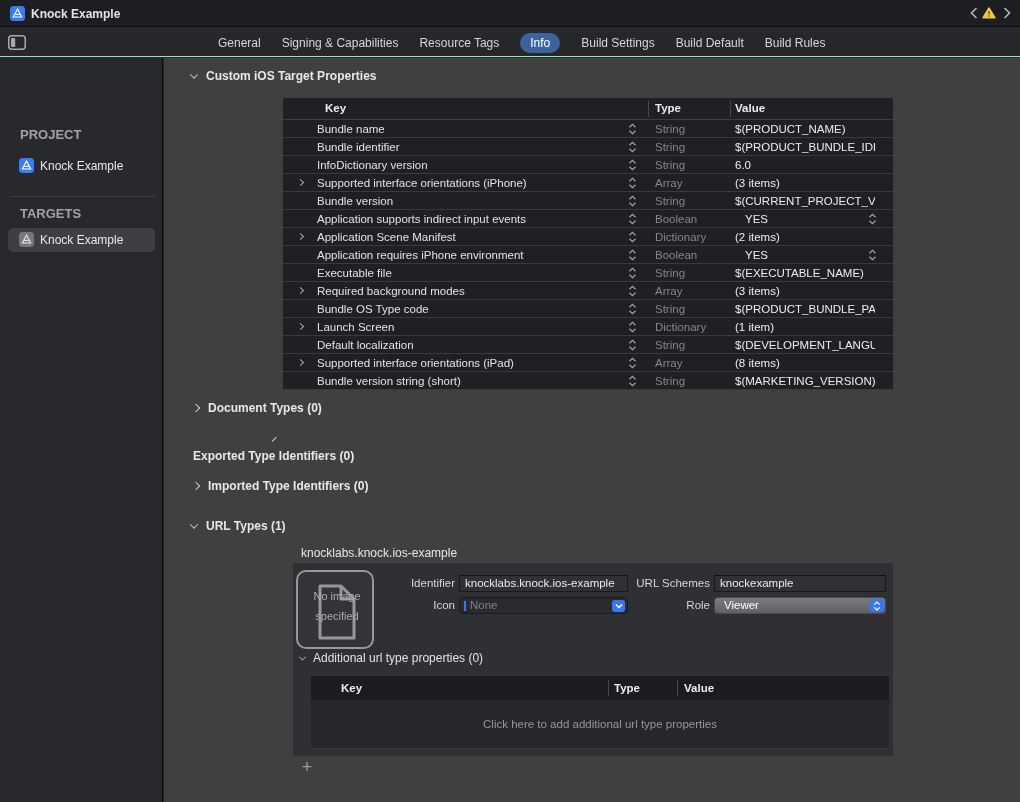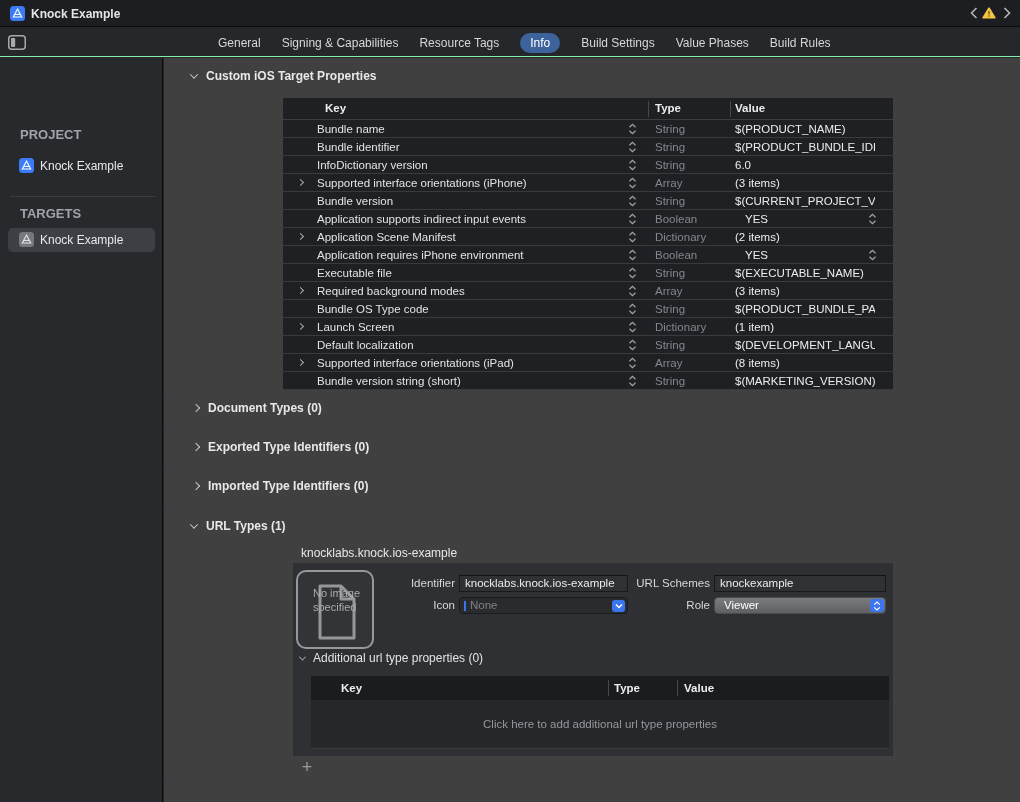--- a/index.html
+++ b/index.html
@@ -55,22 +55,22 @@
   .ptype { position:absolute; left:372px; top:3px; color:#85868b; }
   .pval { position:absolute; left:452px; top:3px; width:140px; color:#eceded; white-space:nowrap; overflow:hidden; }
   .pval.bool { padding-left:10px; }
   .vstep { position:absolute; left:585px; top:3px; }
   
   .item-title { position:absolute; left:137px; top:488px; font-size:12px; color:#e7e7e8; }
   .card { position:absolute; left:129px; top:505px; width:600px; height:193px; background:#2f3034; }
   .imgwell { position:absolute; left:3px; top:7px; width:78px; height:79px;
     border:2px solid #97989c; border-radius:10px; background:#333438; }
   .imgwell svg { position:absolute; left:16px; top:11px; }
-  .imgwell .ph { position:absolute; left:15px; top:14px; width:48px; 
-    font-size:11px; line-height:14px; color:#aaabaf; }
+  .imgwell .ph { position:absolute; left:15px; top:14px; width:48px; text-align:center;
+    font-size:11px; line-height:20px; color:#aaabaf; }
   .flabel { position:absolute; text-align:right; color:#d6d7d9; font-size:11.5px; }
   .textfield { position:absolute; height:17px; background:#303135; border:1px solid #191a1e;
     border-top-color:#121317; color:#ebebec; font-size:11.5px; padding:1px 5px 0; white-space:nowrap; overflow:hidden; }
   .combo { position:absolute; height:17px; border-radius:4px; font-size:11.5px; }
   .combo.disabled { background:#2a2b2f; border:1px solid #1a1b1f; color:#808185; padding:1px 6px 0 10px; }
   .combo.disabled .cursorbar { position:absolute; left:4px; top:3px; width:2px; height:10px; background:#3b76f0; }
   .combo.disabled .caret { position:absolute; right:2px; top:2px; width:13px; height:12px;
     background:#3b76f0; border-radius:3px; display:flex; align-items:center; justify-content:center; }
   .combo.popup { background:linear-gradient(#7b7c80,#5f6064); border:1px solid #4a4b4f; color:#fff; padding:1px 6px 0 9px; }
   .combo.popup .stepbtn { position:absolute; right:1px; top:1px; width:14px; height:13px;
@@ -125,21 +125,21 @@
         <rect x="0.75" y="0.75" width="16.5" height="13.5" rx="3" fill="none" stroke="#a8a9ac" stroke-width="1.5"></rect>
         <rect x="3" y="3" width="4.2" height="9" rx="1" fill="#a8a9ac"></rect>
       </svg>
   </span>
   <div class="tabstrip">
     <span class="tab">General</span>
     <span class="tab">Signing &amp; Capabilities</span>
     <span class="tab">Resource Tags</span>
     <span class="tab active">Info</span>
     <span class="tab">Build Settings</span>
-    <span class="tab">Value Phases</span>
+    <span class="tab">Build Default</span>
     <span class="tab">Build Rules</span>
   </div>
 </div>
 
 <div class="sidebar">
   <div class="sb-title" style="top:69px;">PROJECT</div>
   <div class="sb-row" style="top:96px;">
     <span><svg width="15" height="15" viewBox="0 0 15 15">
           <rect width="15" height="15" rx="3.5" fill="#3b7cf6"></rect>
           <path d="M7.5 3.1 L11.7 11 H3.3 Z" fill="none" stroke="#fff" stroke-width="1.1"></path>
@@ -325,21 +325,21 @@
         </div>
       </div>
   </div>
 
   <div class="hdiv" style="top:336px;"></div>
   <div class="sec-head" style="left:29px; top:342px;">
     <span class="chev right"></span>
     <span class="t">Document Types (0)</span>
   </div>
   <div class="hdiv" style="top:372px;"></div>
-  <div class="sec-head" style="left:29px; top:381px;">
+  <div class="sec-head" style="left:29px; top:381px;flex-direction:column;">
     <span class="chev right"></span>
     <span class="t">Exported Type Identifiers (0)</span>
   </div>
   <div class="hdiv" style="top:411px;"></div>
   <div class="sec-head" style="left:29px; top:420px;">
     <span class="chev right"></span>
     <span class="t">Imported Type Identifiers (0)</span>
   </div>
   <div class="hdiv" style="top:450px;"></div>
   <div class="sec-head" style="left:27px; top:460px;">

